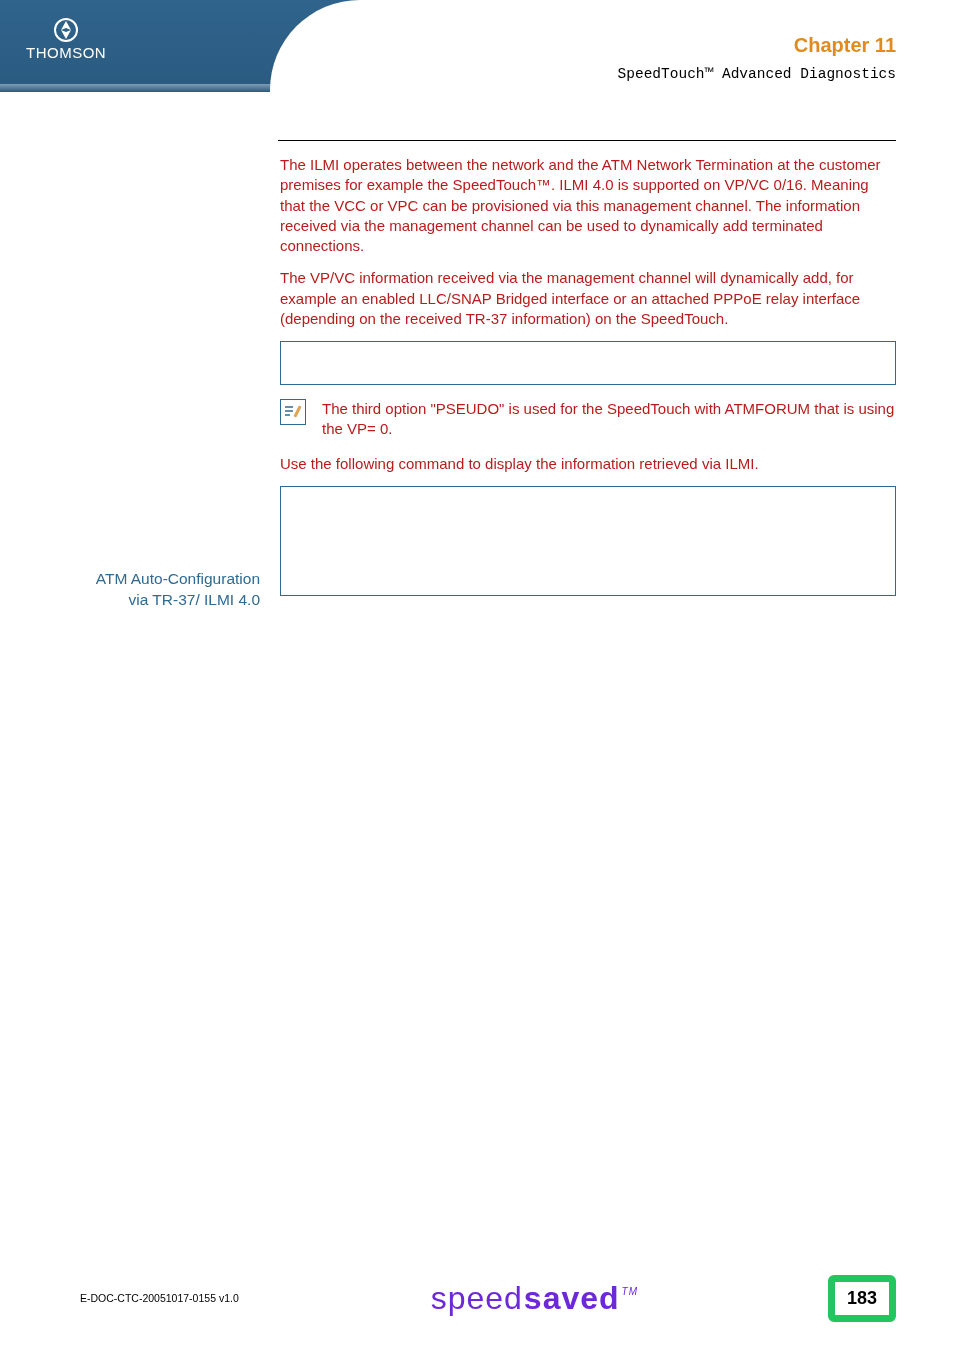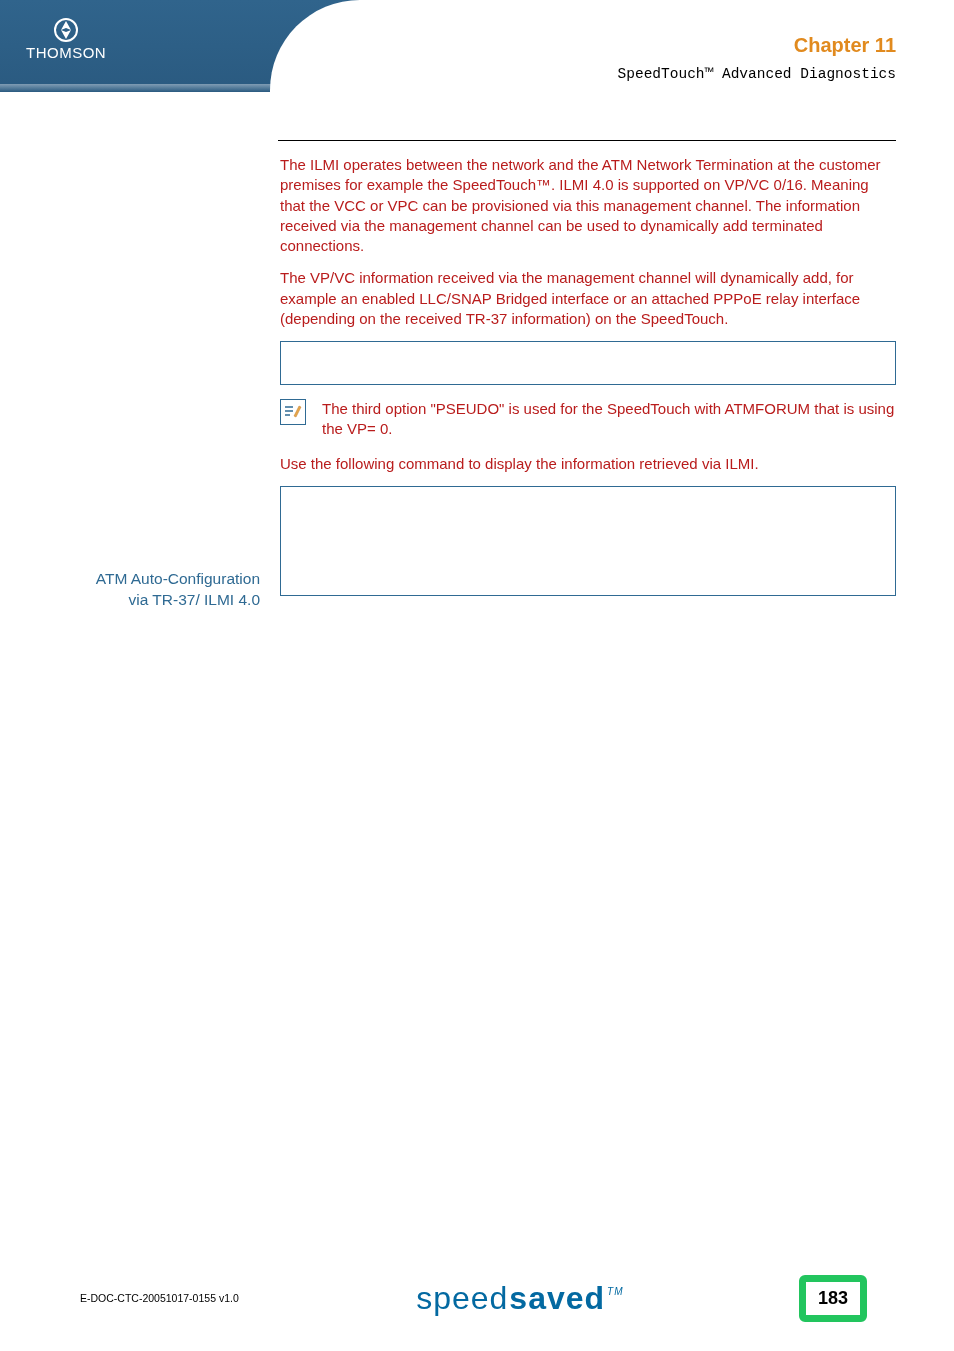--- a/index.html
+++ b/index.html
@@ -125,29 +125,29 @@
     .note-text { flex: 1; font-size: 15px; line-height: 1.35; }
     .footer {
       position: absolute;
       bottom: 20px;
       left: 0;
       right: 0;
       height: 66px;
       display: flex;
       align-items: center;
       justify-content: space-between;
-      padding: 0 87px 0 80px;
+      padding: 0 58px 0 80px;
     }
     .doc-id {
       font-size: 10.5px;
       color: #000;
     }
     .speedtouch {
       font-size: 32px;
-      color: #0369a1;
+      color: #6d28d9;
       letter-spacing: 1px;
       font-weight: 300;
       font-family: Arial, sans-serif;
       display: flex;
       align-items: baseline;
       justify-content: space-between;
     }
     .speedtouch .bold { font-weight: bold; margin-left: 1px; }
     .speedtouch .tm { font-size: 10px; position: relative; top: -14px; left: 2px; font-style: italic; }
     .page-num {

